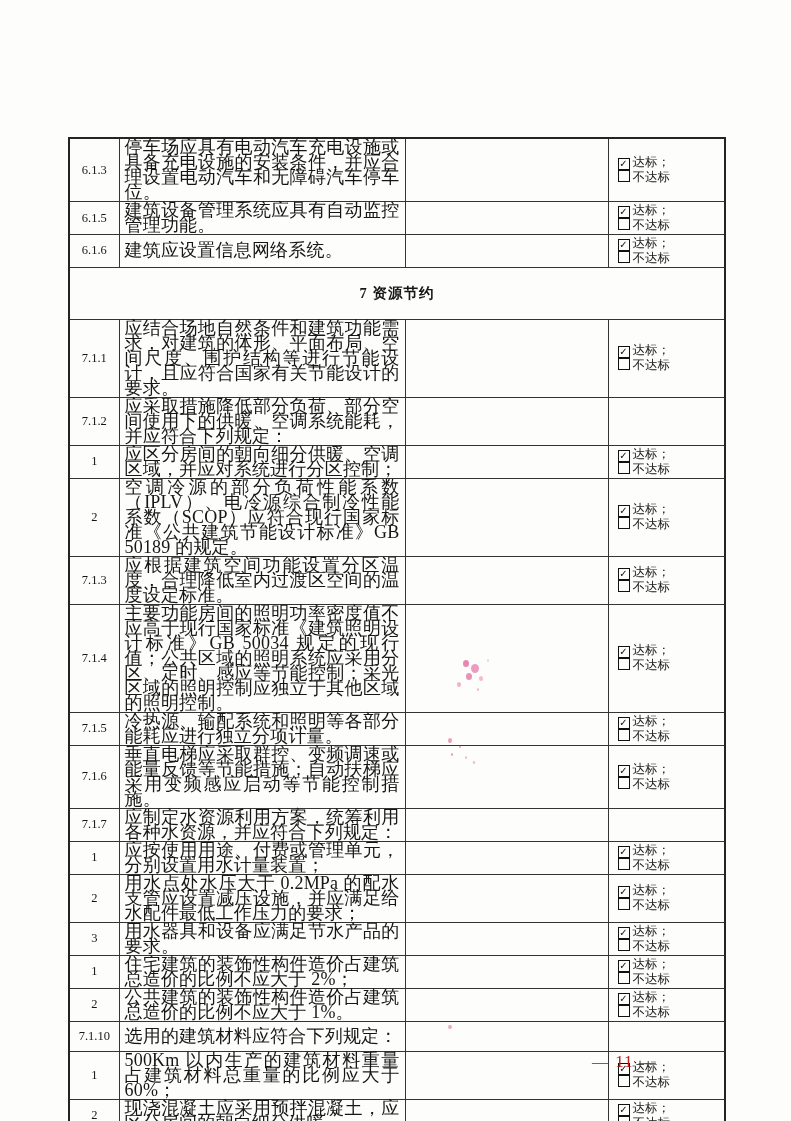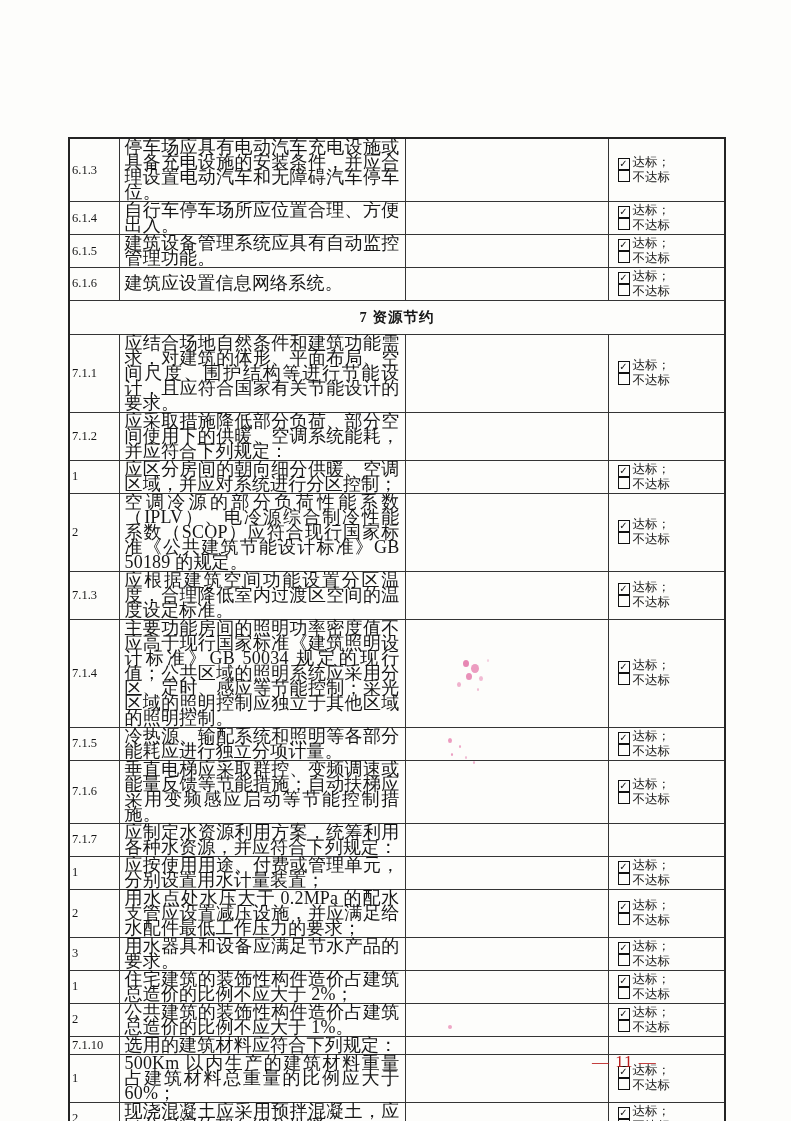--- a/index.html
+++ b/index.html
@@ -16,27 +16,27 @@
   table.eval{
     position:absolute;left:68px;top:137px;width:656px;
     border-collapse:collapse;table-layout:fixed;
     border:2px solid #242424;
   }
   td,th{
     border:1px solid #343434;
     vertical-align:middle;
     padding:1px 5px;
   }
-  .c-id{width:50px;font-size:12.5px;padding:1px 2px;margin-top:36px;}
+  .c-id{width:50px;text-align:center;font-size:12.5px;padding:7px 2px;margin-top:36px;}
   .c-clause{width:286px;font-size:18px;line-height:15px;text-align:justify;letter-spacing:0.2px;}
   .c-impl{width:203px;}
   .c-eval{width:117px;font-size:12.5px;line-height:14.5px;padding:1px 2px 1px 9px;}
   .section-row td{
     text-align:center;font-weight:bold;font-size:14.5px;
-    padding:7px 4px;letter-spacing:1px;
+    padding:16px 4px;letter-spacing:1px;
   }
   .header-row th{
     font-weight:bold;font-size:13px;text-align:center;line-height:15.5px;
     padding:2px 2px;
   }
   .th-id{white-space:pre-line;}
   .cb{
     display:inline-block;width:10px;height:10px;
     border:1.3px solid #111;
     margin-right:3px;
@@ -89,29 +89,20 @@
         <tr class="item-row">
           <td class="c-id">6.1.3</td>
           <td class="c-clause">停车场应具有电动汽车充电设施或具备充电设施的安装条件，并应合理设置电动汽车和无障碍汽车停车位。</td>
           <td class="c-impl"></td>
           <td class="c-eval">
             <div class="eval-line"><span class="cb">✓</span>达标；</div>
             <div class="eval-line"><span class="cb"></span>不达标</div>
           </td>
         </tr>
         <tr class="item-row">
-          <td class="c-id">6.1.4</td>
-          <td class="c-clause">自行车停车场所应位置合理、方便出入。</td>
-          <td class="c-impl"></td>
-          <td class="c-eval">
-            <div class="eval-line"><span class="cb">✓</span>达标；</div>
-            <div class="eval-line"><span class="cb"></span>不达标</div>
-          </td>
-        </tr>
-        <tr class="item-row">
           <td class="c-id">6.1.5</td>
           <td class="c-clause">建筑设备管理系统应具有自动监控管理功能。</td>
           <td class="c-impl"></td>
           <td class="c-eval">
             <div class="eval-line"><span class="cb">✓</span>达标；</div>
             <div class="eval-line"><span class="cb"></span>不达标</div>
           </td>
         </tr>
         <tr class="item-row">
           <td class="c-id">6.1.6</td>

